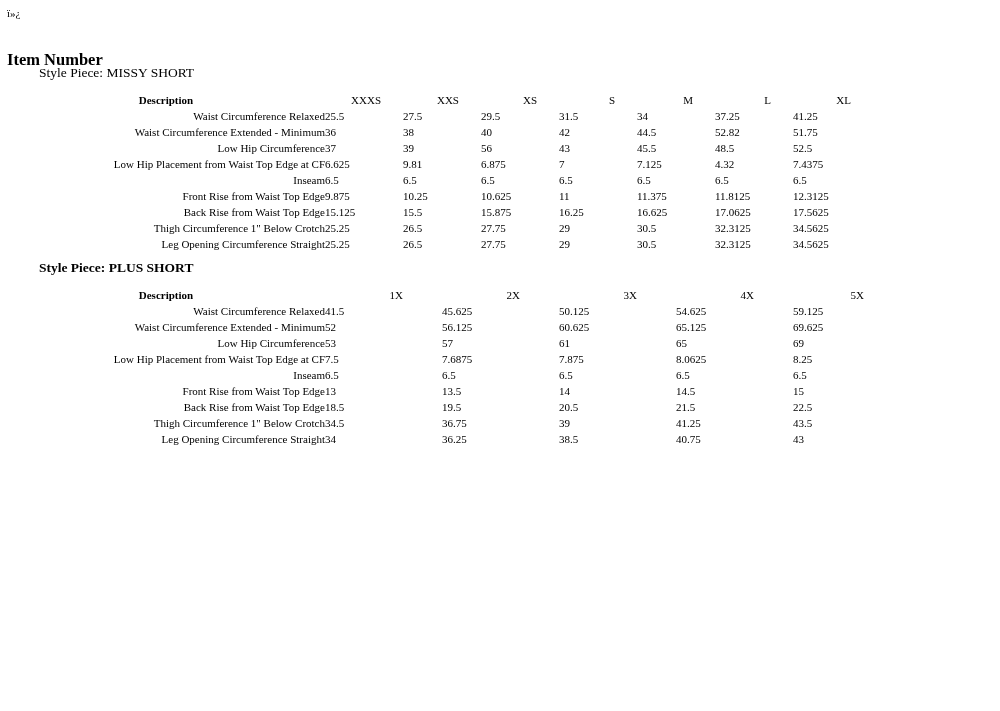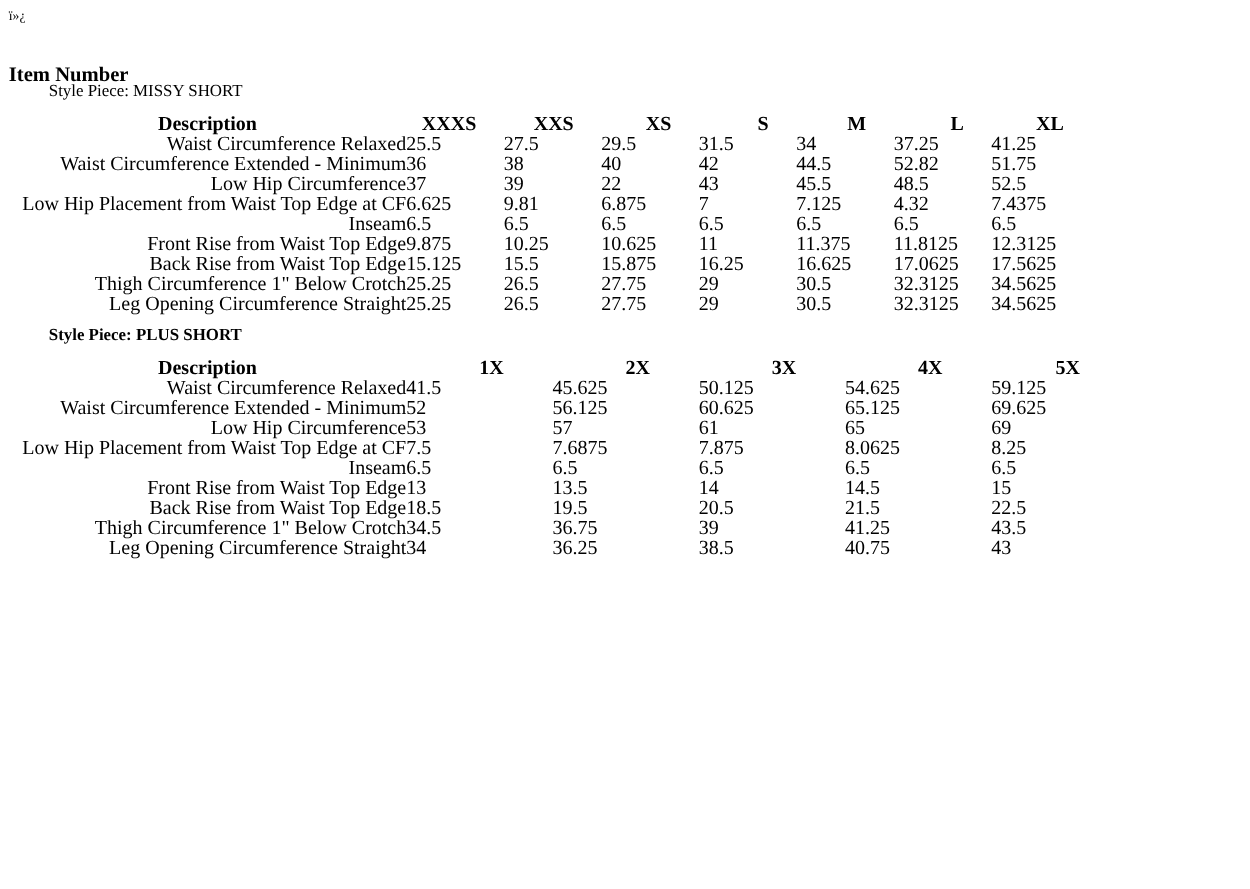--- a/index.html
+++ b/index.html
@@ -43,42 +43,42 @@
     font-size: 13.5px;
     line-height: 16px;
     margin-left: 32px;
   }
   #missy-label { top: 65px; }
   #plus-label { top: 260px; font-weight: bold; }
 
   table.size-table {
     position: absolute;
     border-collapse: collapse;
-    font-size: 16px;
+    font-size: 11px;
     line-height: 16px;
   }
   #missy-table { left: 7px; top: 92px; }
   #plus-table  { left: 7px; top: 287px; }
 
   table.size-table th,
   table.size-table td {
     padding: 0;
     margin: 0;
     text-align: left;
     vertical-align: top;
     font-weight: normal;
     height: 15.7px;
   }
   table.size-table th.desc-head {
     font-weight: bold;
     text-align: center;
     padding-bottom: 0px;
   }
   table.size-table th.size-head {
-    font-weight: bold;
+    font-weight: normal;
     text-align: right;
     padding-bottom: 0px;
   }
   table.size-table td.desc-cell {
     text-align: right;
     white-space: nowrap;
   }
   table.size-table td.val-cell {
     text-align: left;
     white-space: nowrap;
@@ -149,21 +149,21 @@
         <td class="val-cell">40</td>
         <td class="val-cell">42</td>
         <td class="val-cell">44.5</td>
         <td class="val-cell">52.82</td>
         <td class="val-cell">51.75</td>
       </tr>
       <tr>
         <td class="desc-cell">Low Hip Circumference</td>
         <td class="val-cell">37</td>
         <td class="val-cell">39</td>
-        <td class="val-cell">22</td>
+        <td class="val-cell">56</td>
         <td class="val-cell">43</td>
         <td class="val-cell">45.5</td>
         <td class="val-cell">48.5</td>
         <td class="val-cell">52.5</td>
       </tr>
       <tr>
         <td class="desc-cell">Low Hip Placement from Waist Top Edge at CF</td>
         <td class="val-cell">6.625</td>
         <td class="val-cell">9.81</td>
         <td class="val-cell">6.875</td>

